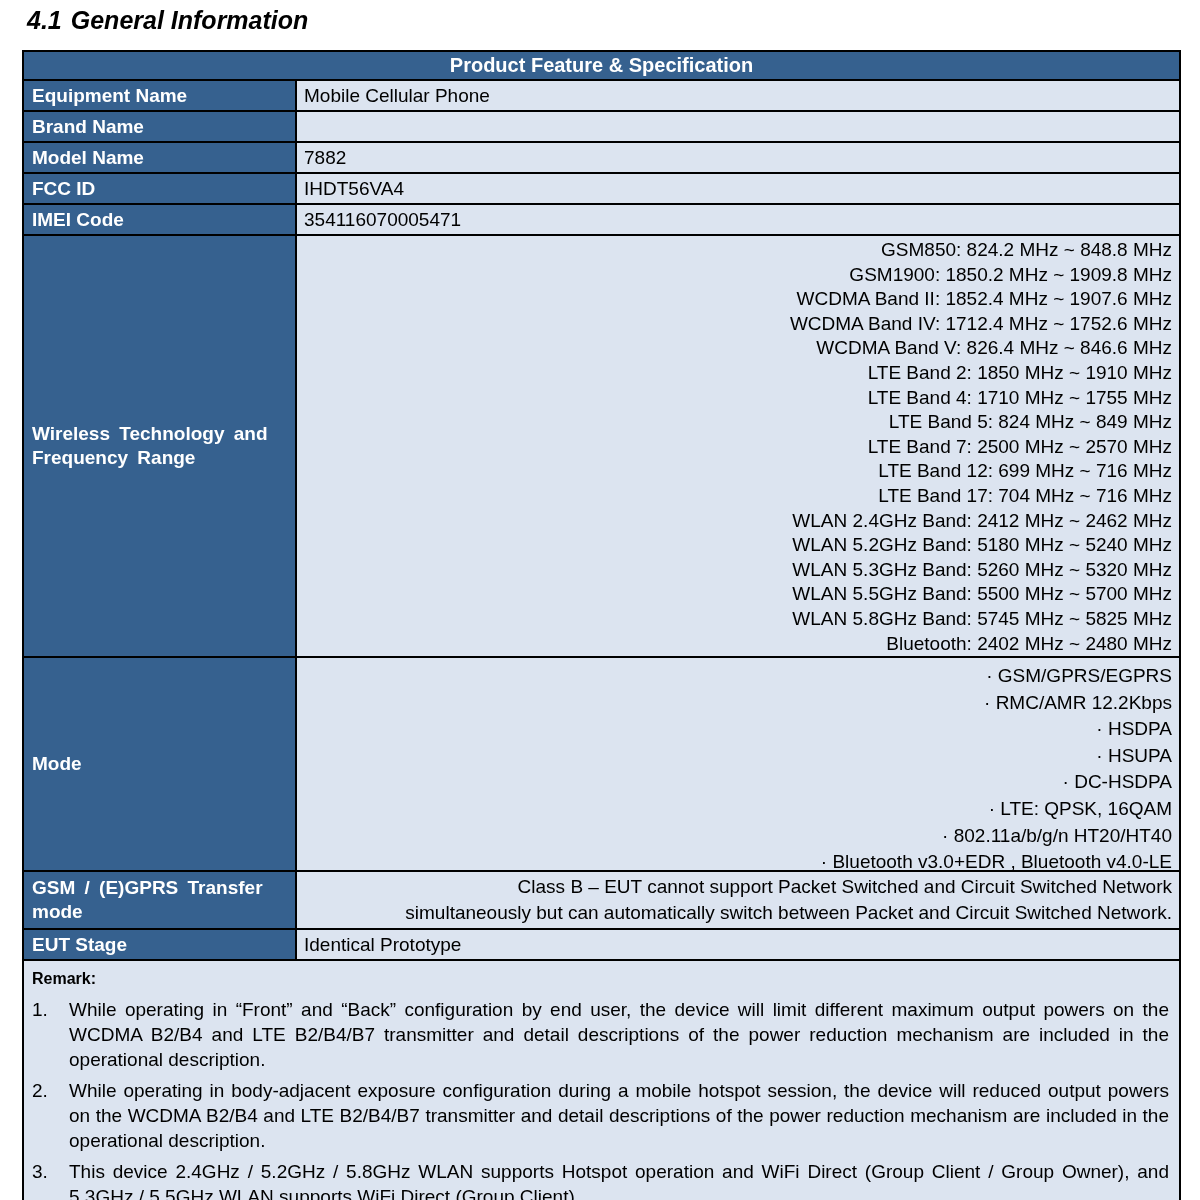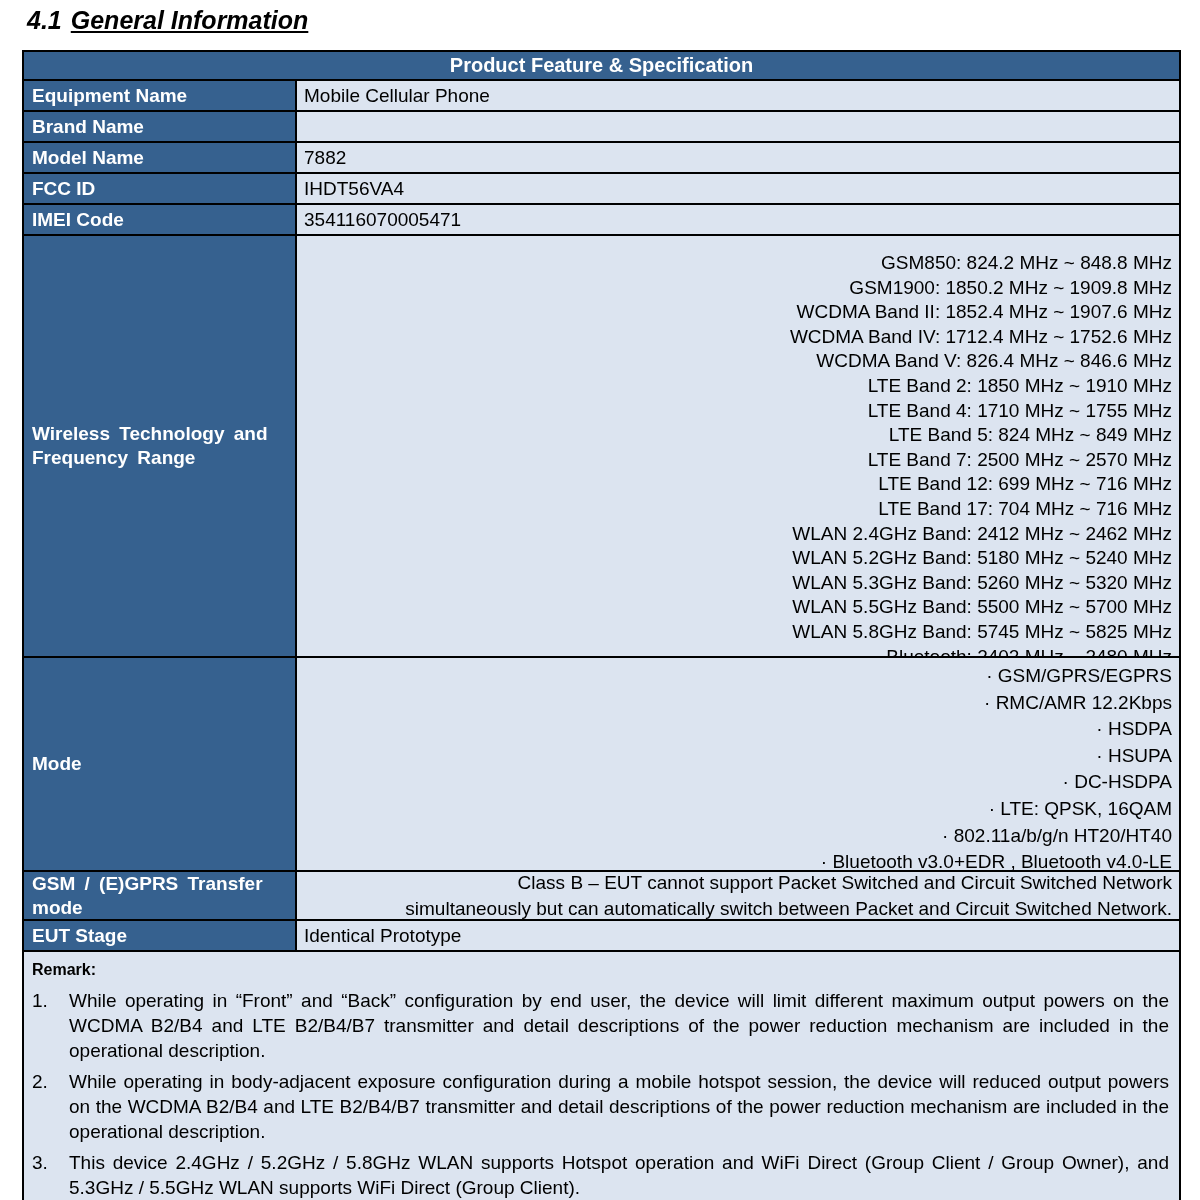--- a/index.html
+++ b/index.html
@@ -14,21 +14,20 @@
   .page-title {
     position: absolute; left: 27px; top: 6px;
     font-size: 25px; font-weight: bold; font-style: italic;
     white-space: nowrap;
   }
   .page-title .t-num { margin-right: 9px; }
   .page-title .t-text {
     display: inline-block;
     border-bottom: 3px solid #ef4444;
     padding-bottom: 16px;
-    text-decoration: underline;
   }
   .spec-table {
     position: absolute; left: 22px; top: 50px; width: 1159px;
     border: 2px solid #000;
     background: #dce4f0;
     font-size: 19px;
   }
   .thead {
     height: 27px;
     background: #36618f; color: #fff;
@@ -48,24 +47,24 @@
   .lab-justified { word-spacing: 4px; }
   .cell-value {
     flex: 1 1 auto;
     background: #dce4f0; color: #000;
     padding: 0 7px;
     display: flex; align-items: center; text-align: right;
   }
   .row-simple { height: 31px; }
   .row-wireless { height: 422px; }
   .row-mode { height: 214px; }
-  .row-gsm { height: 49px; }
+  .row-gsm { height: 58px; }
   .row-eut { height: 31px; }
   .cell-value .val-lines { white-space: pre-line; width: 100%; }
-  .row-wireless .cell-value { align-items: flex-start; padding-top: 15px; }
+  .row-wireless .cell-value { align-items: flex-start; padding-top: 2px; }
   .row-wireless .val-lines { line-height: 24.6px; }
   .row-mode .cell-value { align-items: flex-start; padding-top: 5px; }
   .row-mode .val-lines { line-height: 26.6px; }
   .row-gsm .val-lines { line-height: 26px; }
   .remark {
     border-top: 2px solid #000;
     background: #dce4f0;
     padding: 5px 8px 8px 8px;
     min-height: 236px;
   }

